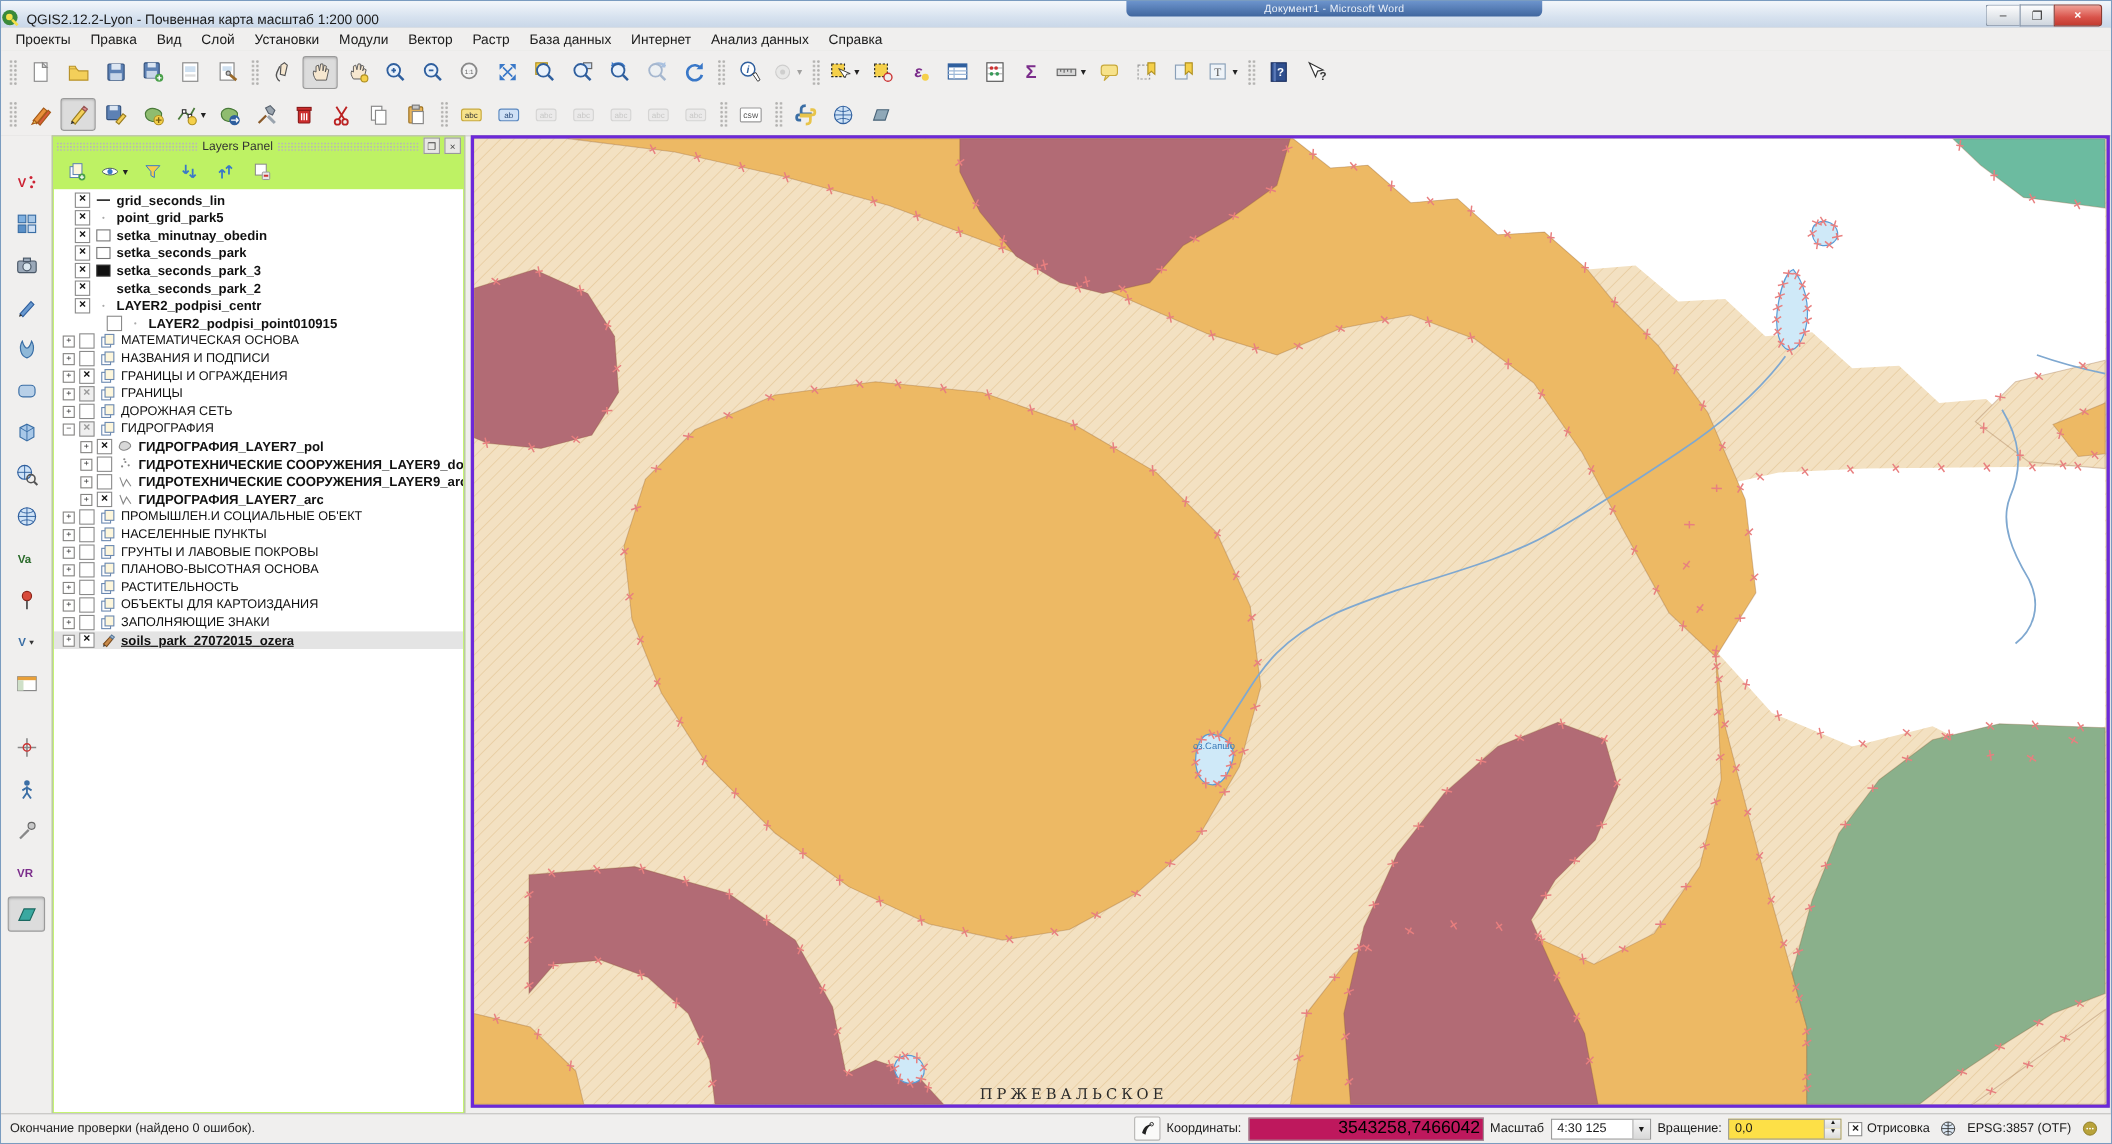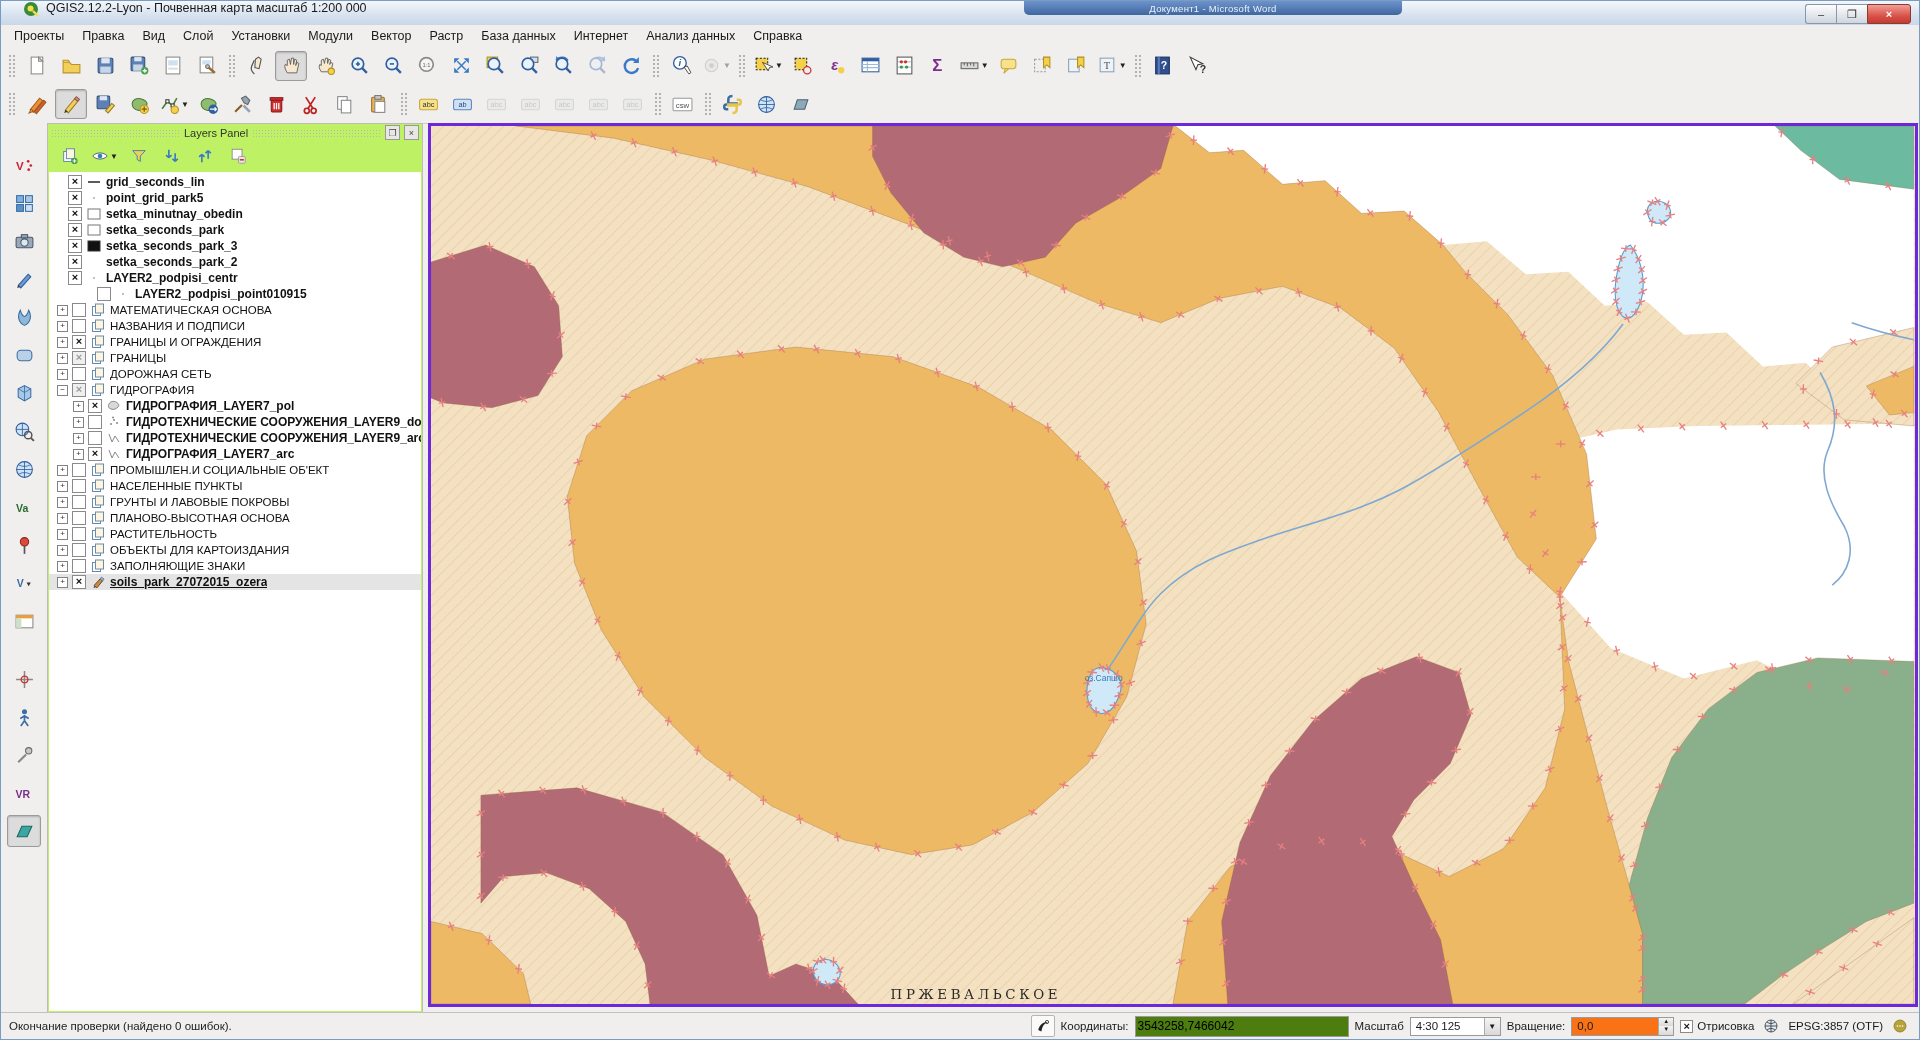--- a/index.html
+++ b/index.html
@@ -2,21 +2,21 @@
 <html style="--beige: #f3e1c2; --hatch: #e7cb9d; --orange: #edb964; --maroon: #b26b75; --green: #8ab08b; --teal: #6cbba0; --water: #cfe9f8; --wedge: #5b9bd5; --river: #7fa8d0; --tick: #e87f7f;"><head>
 <meta charset="utf-8">
 <style>
   html,body{margin:0;padding:0}
   body{width:1920px;height:1040px;overflow:hidden;position:relative;
        font-family:"Liberation Sans",sans-serif;background:#f0efee;color:#1a1a1a;
        border:1px solid #7a9cc0;box-sizing:border-box}
   
   #titlebar{position:absolute;left:0;top:0;right:0;height:24px;
     background:linear-gradient(#f3f7fb,#d7e2ef 60%,#c9d7e8);border-bottom:1px solid #a4b4c8;
-    display:flex;align-items:flex-start;padding-left:22px;font-size:12.5px}
+    display:flex;align-items:flex-end;padding-left:0;font-size:12.5px}
   #app-icon{width:17px;height:17px;margin-right:6px;display:inline-flex}
   #word-strip{position:absolute;left:1023px;top:0;width:378px;height:14px;
     background:linear-gradient(#5a86c6,#2c5694);border-radius:0 0 5px 5px;opacity:.88;
     display:flex;align-items:center;justify-content:center;color:#eef3fb;font-size:9.5px;
     filter:blur(.3px);letter-spacing:.3px}
   #winbtns{position:absolute;right:8px;top:3px;display:flex}
   .wbtn{width:30px;height:18px;display:flex;align-items:center;justify-content:center;
     font-size:11px;color:#333;background:linear-gradient(#fdfdfd,#cfd6de);
     border:1px solid #8a97a8;border-right:none}
   .wbtn:first-child{border-radius:3px 0 0 3px}
@@ -77,28 +77,28 @@
   
   #statusbar{position:absolute;left:0;bottom:0;right:0;height:26px;background:#f0efee;
     border-top:1px solid #c2c1bf;display:flex;align-items:center;font-size:11.5px;
     padding:0 8px;gap:6px}
   #sb-msg{color:#222}
   .flex1{flex:1}
   .sbicon{width:22px;height:20px;display:inline-flex;align-items:center;justify-content:center;
     border:1px solid #b5b4b2;background:#fafaf9;border-radius:2px}
   .sbicon svg{width:16px;height:16px}
   .sbicon.flat{border:none;background:none}
-  #coords{width:208px;height:17px;border:1px solid #9a9a9a;font-size:12px;text-align:left;
-    font-family:"Liberation Sans",sans-serif;background:#4d7c0f}
+  #coords{width:208px;height:17px;border:1px solid #9a9a9a;font-size:16px;text-align:right;
+    font-family:"Liberation Sans",sans-serif;background:#be185d}
   #scale-combo{width:84px;height:17px;border:1px solid #9a9a9a;background:#fff;display:inline-flex;
     align-items:center;padding-left:5px;position:relative}
   #scale-combo .val{flex:1}
   .combo-arrow{width:15px;height:100%;background:linear-gradient(#f4f4f4,#d9d9d9);
     border-left:1px solid #aaa;display:flex;align-items:center;justify-content:center;font-size:8px}
-  #rot-spin{width:96px;height:17px;border:1px solid #9a9a9a;background:#f97316;display:inline-flex;align-items:center;padding-left:5px}
+  #rot-spin{width:96px;height:17px;border:1px solid #9a9a9a;background:#fde047;display:inline-flex;align-items:center;padding-left:5px}
   #rot-spin .val{flex:1}
   .spin{width:14px;height:100%;display:flex;flex-direction:column;border-left:1px solid #aaa}
   .spin span{flex:1;font-size:6px;line-height:7px;text-align:center;background:linear-gradient(#f4f4f4,#d9d9d9)}
   .cbbox{width:11px;height:11px;border:1px solid #8a8a8a;background:#fff;display:inline-flex;
     align-items:center;justify-content:center;font-size:11px;font-weight:bold;margin-right:4px}
   .cbbox.checked::before{content:"×"}
   #render-check{display:inline-flex;align-items:center}
   
   .town-label{font-family:"DejaVu Serif",serif;font-size:11px;letter-spacing:3px;fill:#2a2a2a}
   .lake-label{font-size:7px;fill:#3a7ab8}

